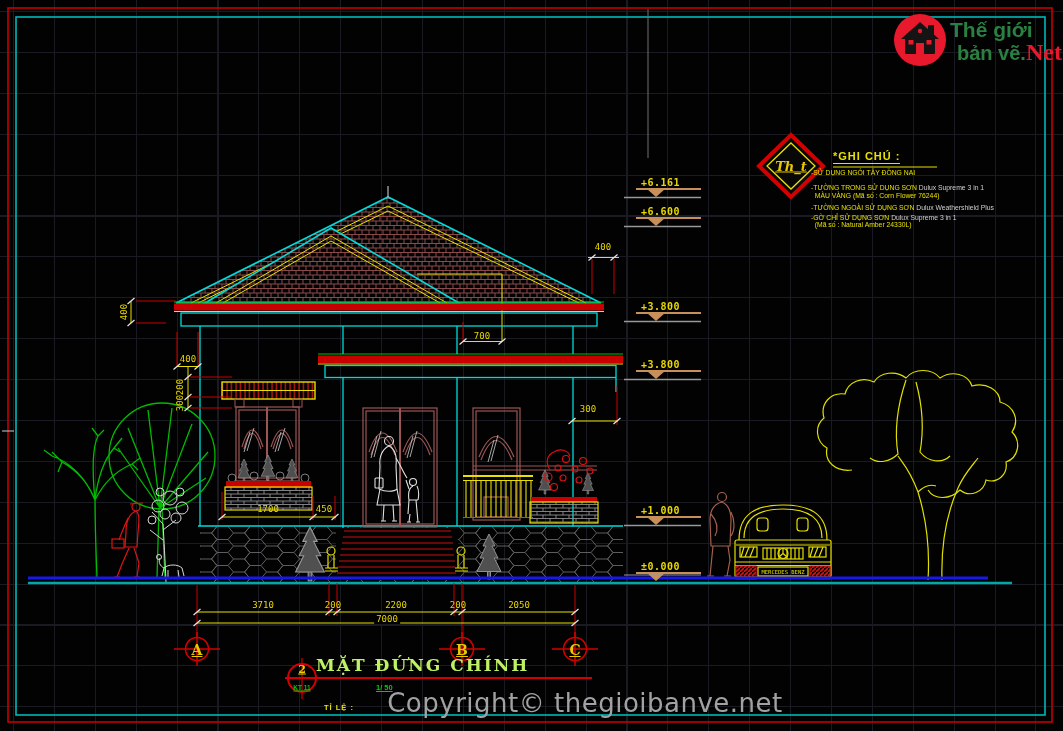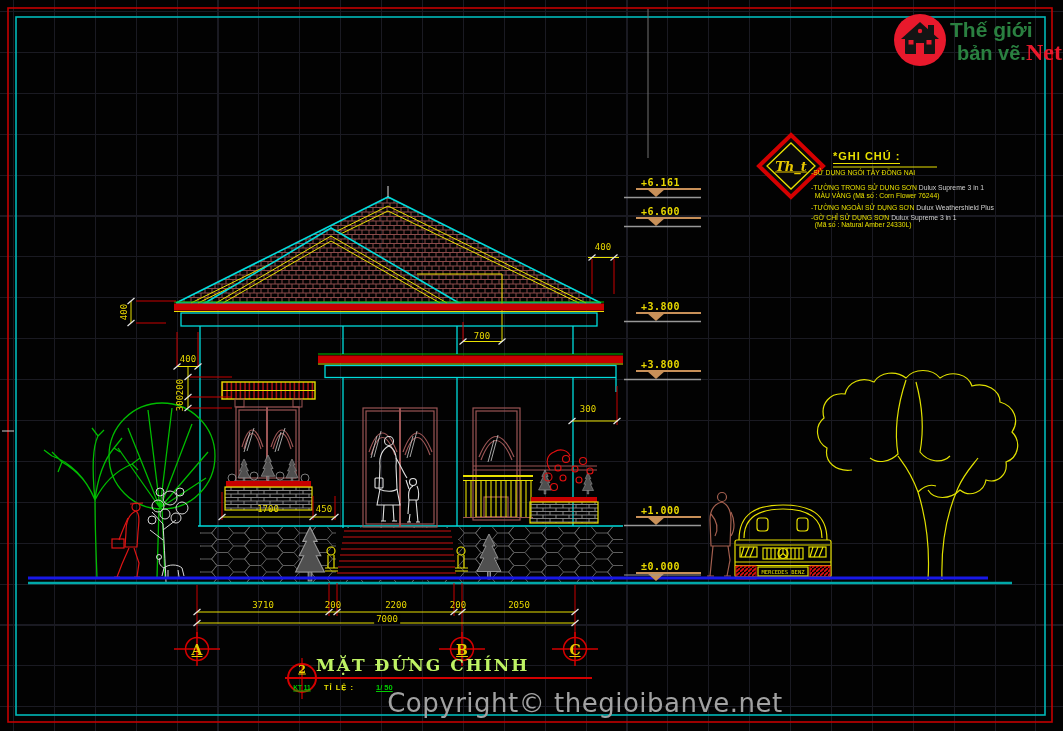--- a/index.html
+++ b/index.html
@@ -16,21 +16,21 @@
   .cc{transform:translate(-50%,-50%);text-decoration:underline;}
   .rot{transform:translate(-50%,-50%) rotate(-90deg);}
   .dim{font:9px "DejaVu Sans Mono",monospace;color:#e8d800;}
   .dimbg{background:#020202;padding:0 2px;text-align:right;}
   .lvl{font:bold 10px "DejaVu Sans Mono",monospace;color:#e8d800;letter-spacing:.5px;}
   .axis{font:bold 14px "DejaVu Serif",serif;color:#e8c800;}
   .notes-title{font:bold 11px "Liberation Sans",sans-serif;color:#e8e000;border-bottom:1.5px solid #e8e000;padding-bottom:1px;letter-spacing:1px;}
   .note-line{font:6.8px "Liberation Sans",sans-serif;color:#e8e000;}
   .note-prod{color:#d0d0d0;}
   .main-title{font:bold 17px "DejaVu Serif",serif;color:#bef264;letter-spacing:2px;}
-  .scale-lbl{font:bold 7.5px "Liberation Sans",sans-serif;color:#e8e000;letter-spacing:1px;}
+  .scale-lbl{font:bold 7.5px "Liberation Sans",sans-serif;color:#e8e000;letter-spacing:1px;margin-top:20px;}
   .scale-val{font:bold 7.5px "Liberation Sans",sans-serif;color:#00cc00;text-decoration:underline;}
   .sheet-num{font:bold 11px "DejaVu Serif",serif;color:#e8d000;}
   .sheet-code{font:bold 6.5px "Liberation Sans",sans-serif;color:#00cc00;}
   .stamp-label{font:italic bold 13px "DejaVu Serif",serif;color:#e8c800;}
   .copyright{font:26px "DejaVu Sans",sans-serif;color:#a2a2a2;letter-spacing:.5px;margin-left:48px;}
   .logo1{font:800 21px "Liberation Sans",sans-serif;color:#2a8040;}
   .logo2{font:800 20px "Liberation Sans",sans-serif;color:#2a8040;}
   .logo-net{color:#e8192c;font-size:24px;font-family:Liberation Serif, serif;}
 </style>
 </head>

